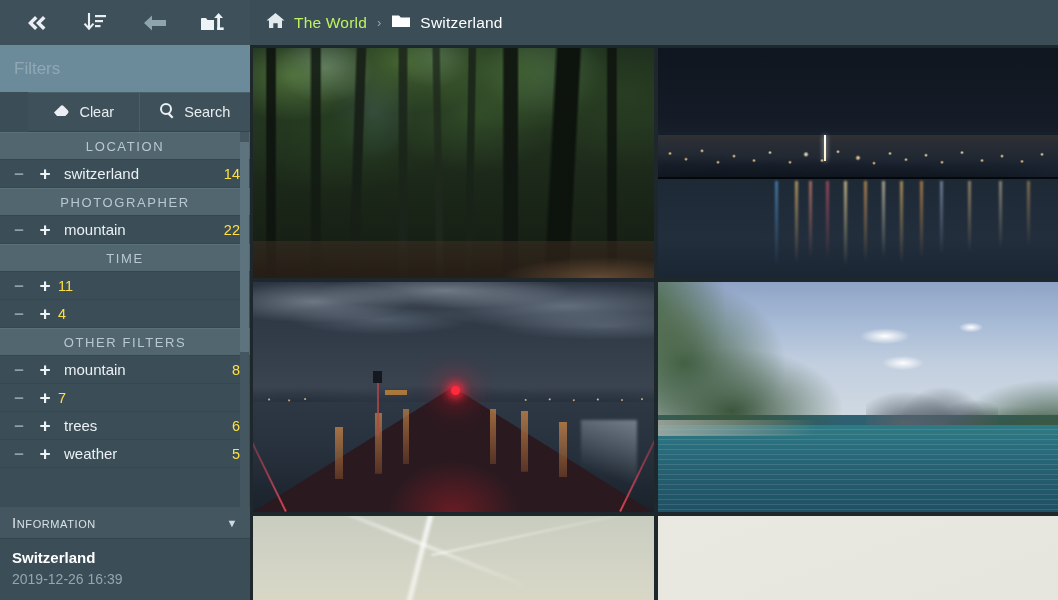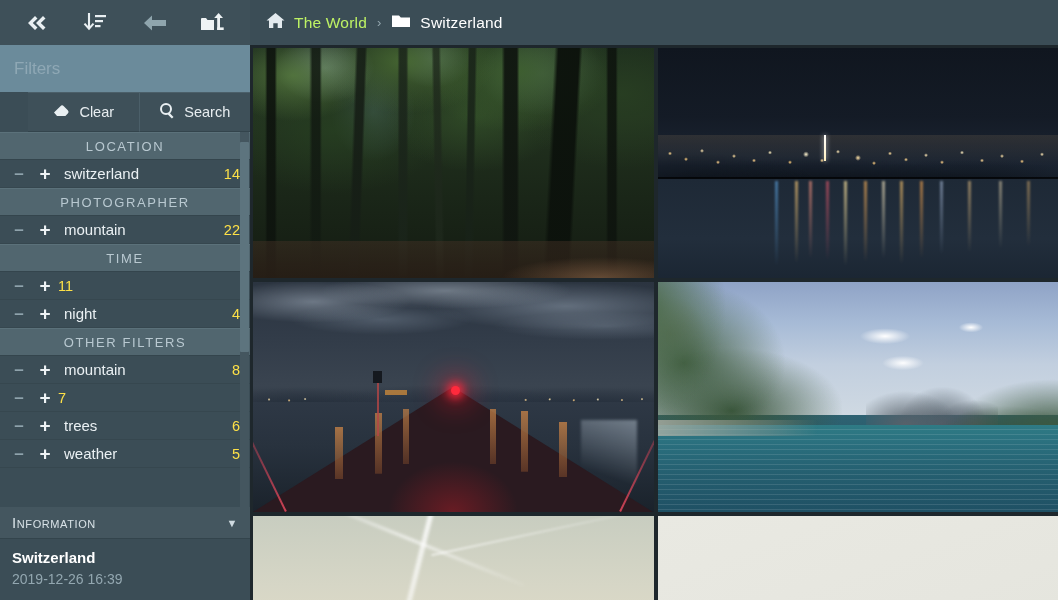--- a/index.html
+++ b/index.html
@@ -534,21 +534,20 @@
             </div>
             <div class="cat-header">Time</div>
             <div class="filter-row">
               <span class="f-minus">–</span>
               <span class="f-plus">+</span>
               <span class="f-count">11</span>
             </div>
             <div class="filter-row">
               <span class="f-minus">–</span>
               <span class="f-plus">+</span>
-              <span class="f-label">night</span>
               <span class="f-count">4</span>
             </div>
             <div class="cat-header">Other filters</div>
             <div class="filter-row">
               <span class="f-minus">–</span>
               <span class="f-plus">+</span>
               <span class="f-label">mountain</span>
               <span class="f-count">8</span>
             </div>
             <div class="filter-row">

